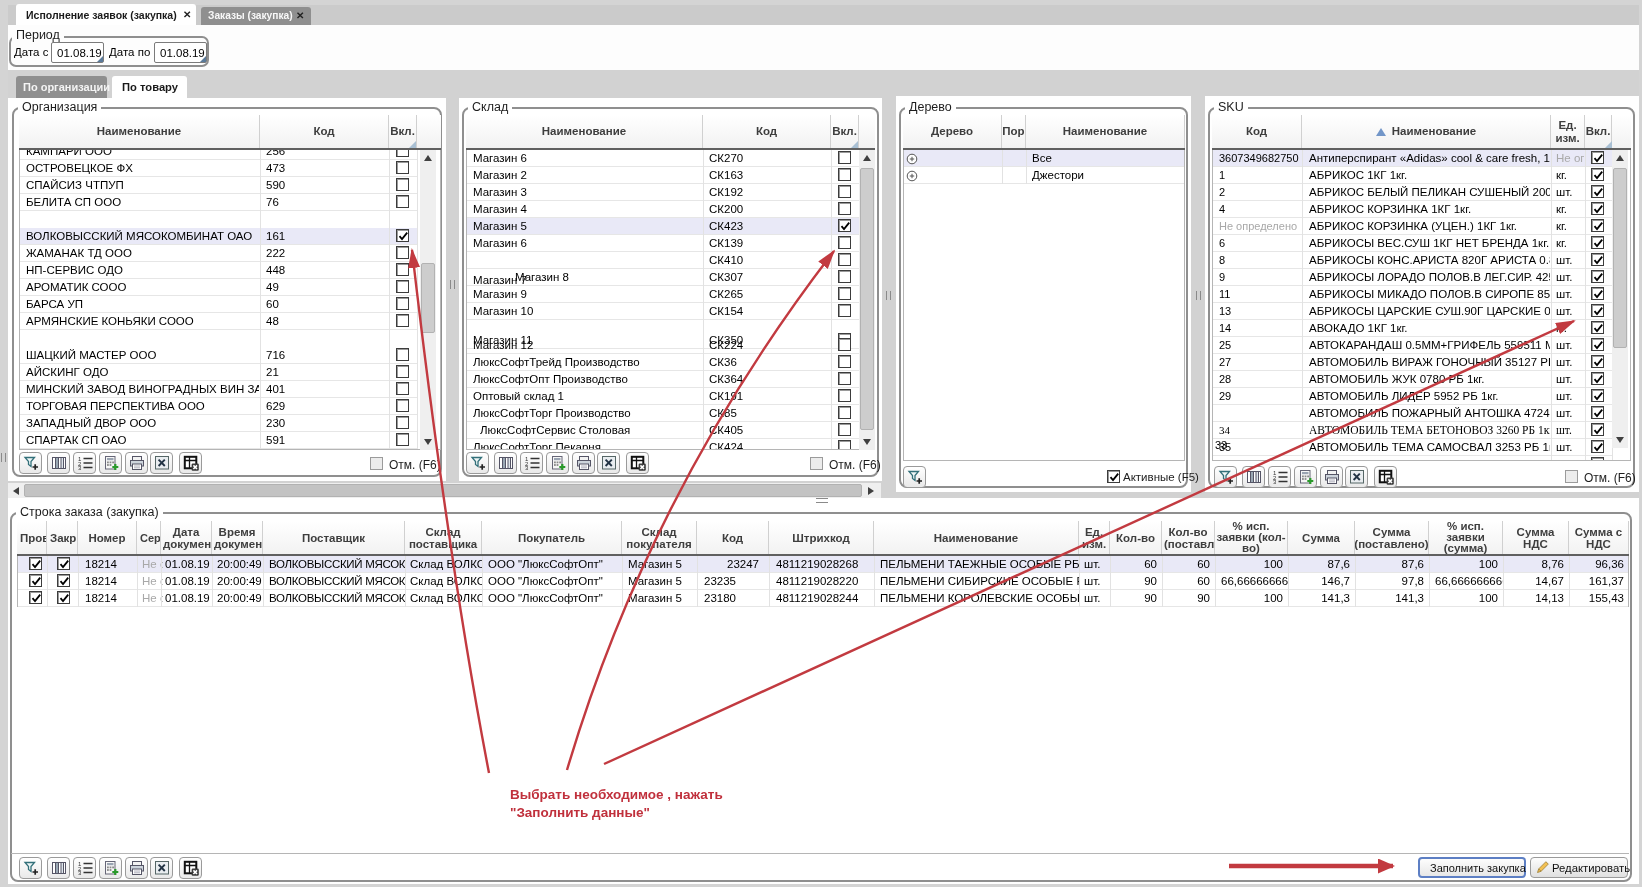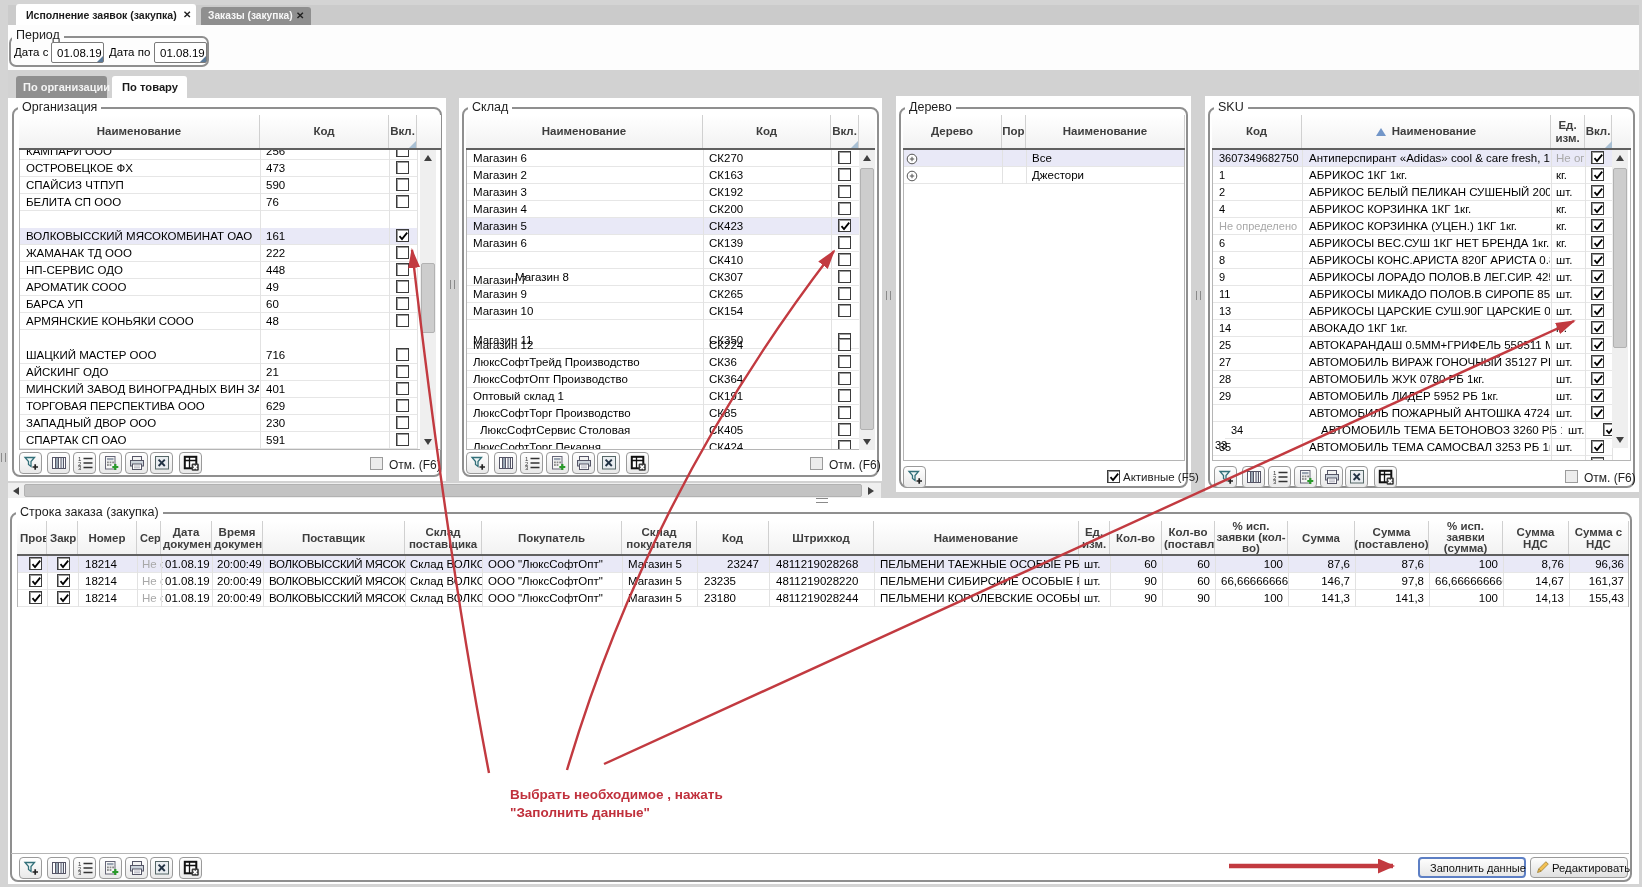--- a/index.html
+++ b/index.html
@@ -588,21 +588,21 @@
 <div class="row" style="left:0;top:255px;width:400px;">
       <div class="cell" style="left:2px;width:84px;font-size:11px;margin-top:32px;">33</div>
       <div class="cell" style="left:96px;width:241px;">АВТОМОБИЛЬ ПОЖАРНЫЙ АНТОШКА 4724 РБ</div>
       <div class="cell" style="left:343px;width:28px;">шт.</div>
       <div class="cb" style="left:378px;top:1px;">
         <svg width="15" height="15" viewBox="0 0 15 15">
           <path d="M3.5 7.2 L6 10 L11.2 3.6" stroke="#000" stroke-width="1.8" fill="none"></path>
         </svg>
       </div>
     </div>
-<div class="row" style="left:12px;top:272px;width:400px;">
+<div class="row" style="left:0;top:272px;width:400px;font-family:Liberation Serif, serif;">
       <div class="cell" style="left:6px;width:84px;font-size:11px;">34</div>
       <div class="cell" style="left:96px;width:241px;">АВТОМОБИЛЬ ТЕМА БЕТОНОВОЗ 3260 РБ 1кг.</div>
       <div class="cell" style="left:343px;width:28px;">шт.</div>
       <div class="cb" style="left:378px;top:1px;">
         <svg width="15" height="15" viewBox="0 0 15 15">
           <path d="M3.5 7.2 L6 10 L11.2 3.6" stroke="#000" stroke-width="1.8" fill="none"></path>
         </svg>
       </div>
     </div>
 <div class="row" style="left:0;top:289px;width:400px;">
@@ -911,21 +911,21 @@
   </div>
 <div class="tbtn" style="left:179px;top:857px;">
     <svg width="16" height="16" viewBox="0 0 16 16">
       <rect x="1.8" y="1.8" width="11.5" height="11.5" fill="#fff" stroke="#111" stroke-width="2"></rect>
       <path d="M1.8 5.5h11.5M6.5 1.8v11.5" stroke="#111" stroke-width="1.3"></path>
       <rect x="8.6" y="8.6" width="7.2" height="7.2" rx="1.2" fill="#3a3a3a"></rect>
       <path d="M10.4 10.4l3.6 3.6M14 10.4l-3.6 3.6" stroke="#fff" stroke-width="1.6"></path>
     </svg>
   </div>
 <div class="abs" style="left:1418px;top:857px;width:108px;height:21px;background:linear-gradient(#fdfdfd,#e7e7e7);border:2px solid #5d7fc4;border-radius:4px;"></div>
-<div class="abs nw" style="left:1430px;top:862px;font-size:11px;color:#111;">Заполнить данные</div>
+<div class="abs nw" style="left:1430px;top:862px;font-size:11px;color:#111;">Заполнить закупка</div>
 <div class="abs" style="left:1530px;top:857px;width:98px;height:21px;background:linear-gradient(#fdfdfd,#e0e0e0);border:1px solid #9a9a9a;border-radius:4px;"></div>
 <svg class="abs" style="left:1536px;top:860px;" width="14" height="14" viewBox="0 0 14 14">
     <path d="M1.5 12.5l1.2-3.6 7.2-7.2 2.4 2.4-7.2 7.2z" fill="#f3c052" stroke="#9a7c33" stroke-width="0.8"></path>
     <path d="M2.7 8.9l2.4 2.4" stroke="#9a7c33" stroke-width="0.8"></path>
   </svg>
 <div class="abs nw" style="left:1552px;top:862px;font-size:11.3px;color:#111;">Редактировать</div>
 <svg class="abs" style="left:0;top:0;pointer-events:none;" width="1642" height="887" viewBox="0 0 1642 887">
 <defs>
 <marker id="ah" markerUnits="userSpaceOnUse" viewBox="0 0 20 12" refX="18" refY="6" markerWidth="20" markerHeight="12" orient="auto">
         <path d="M0 0 L20 6 L0 12 z" fill="#c23a40"></path>

